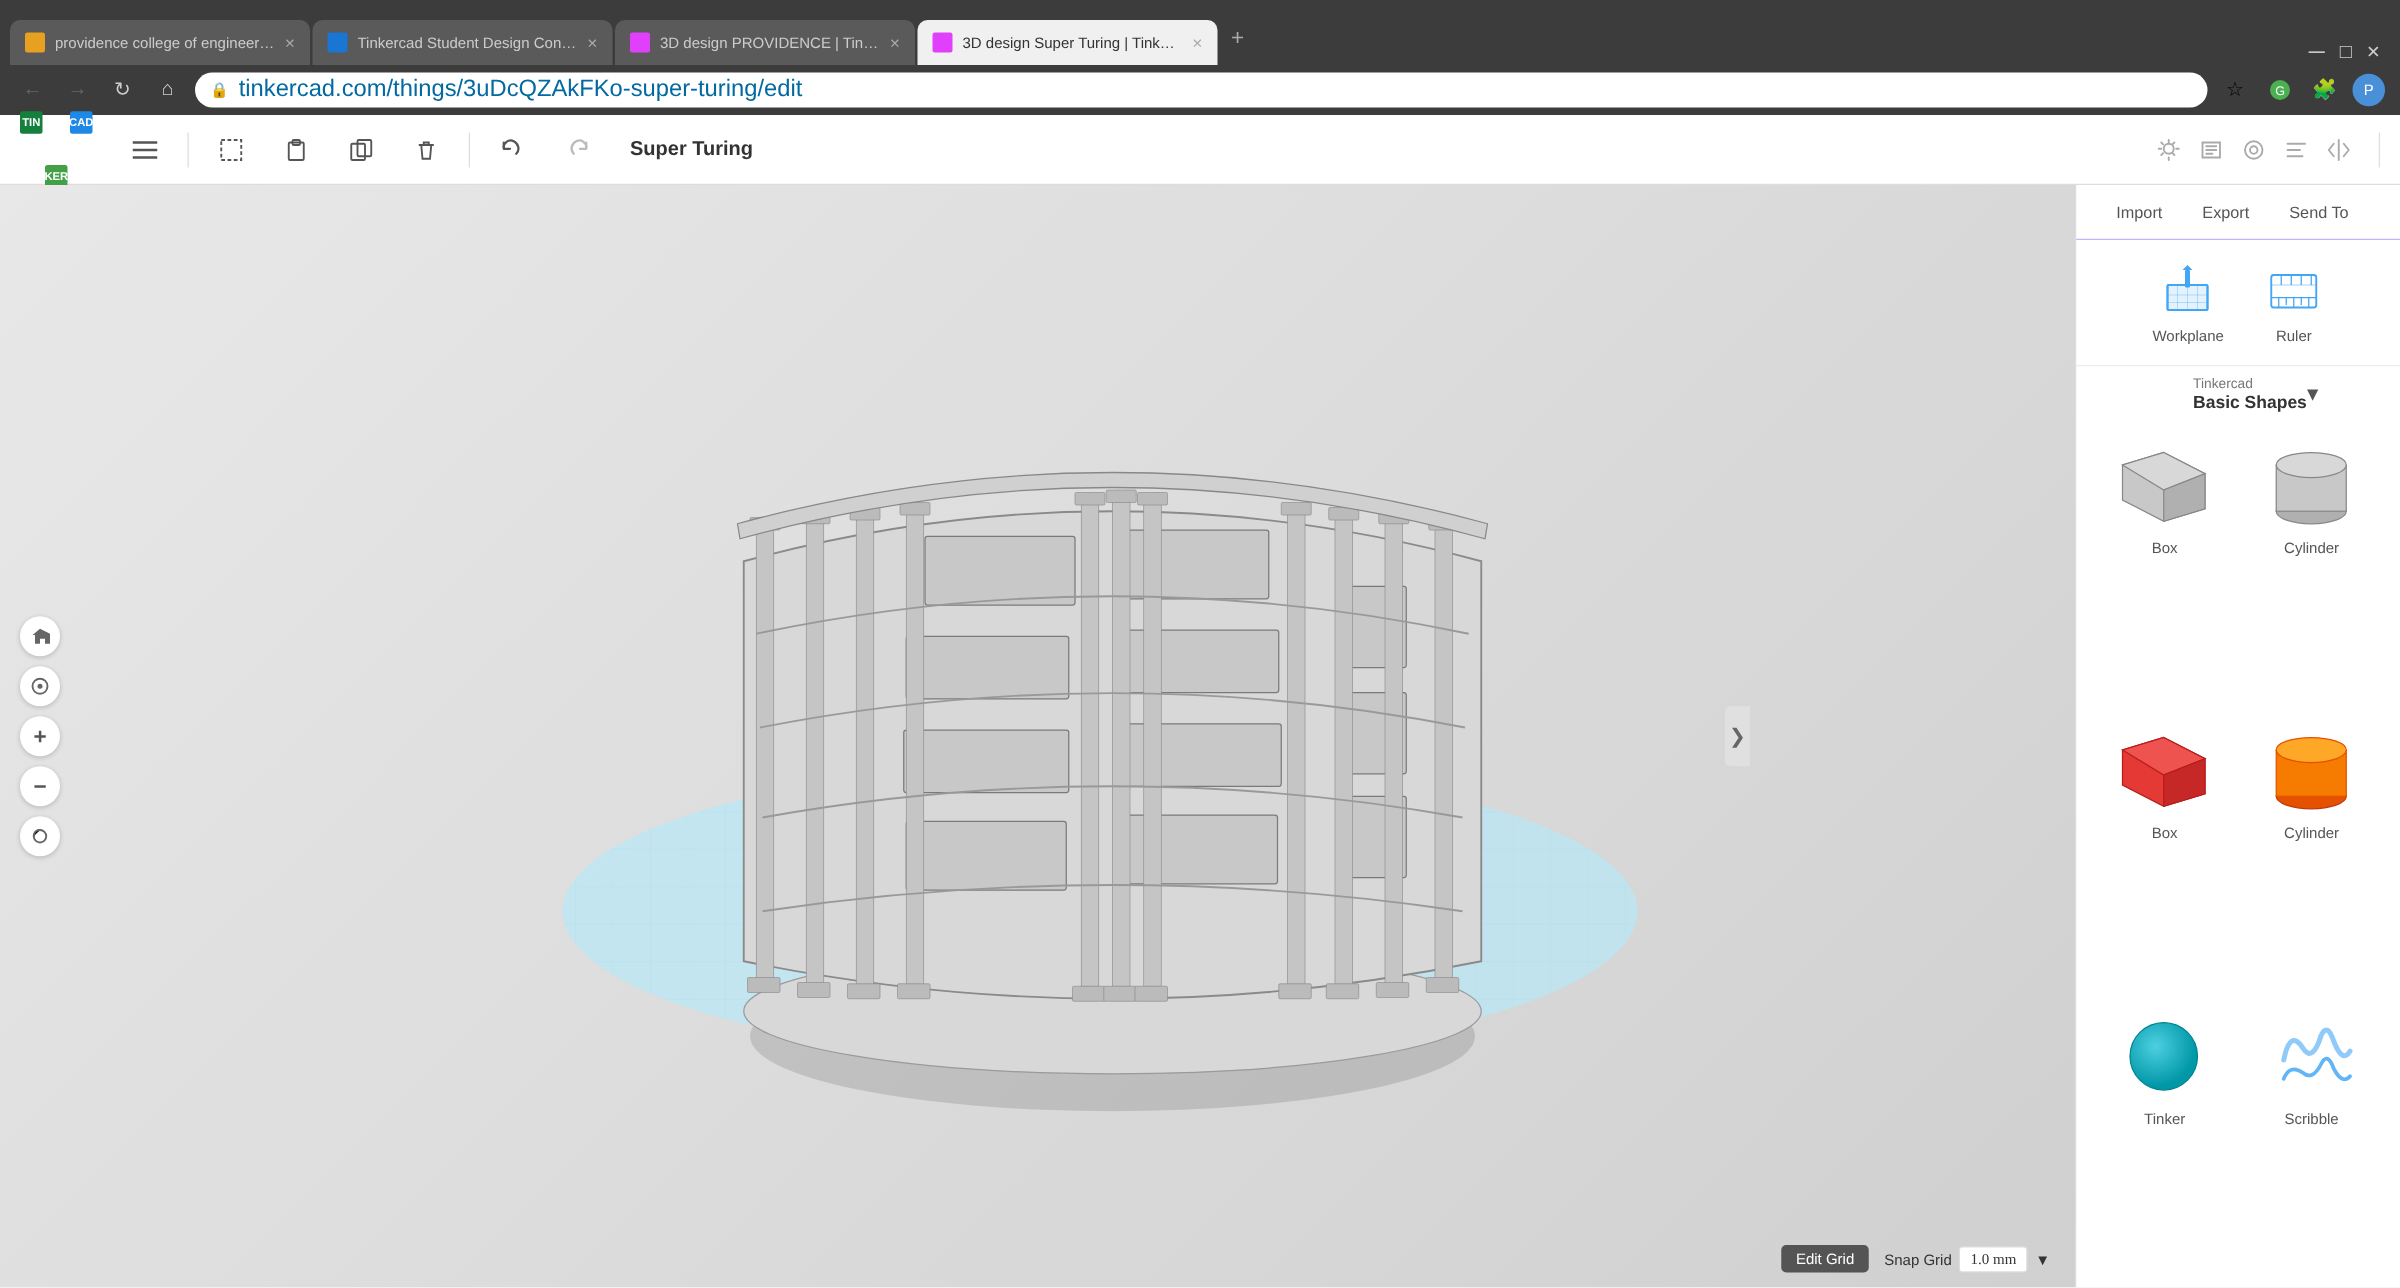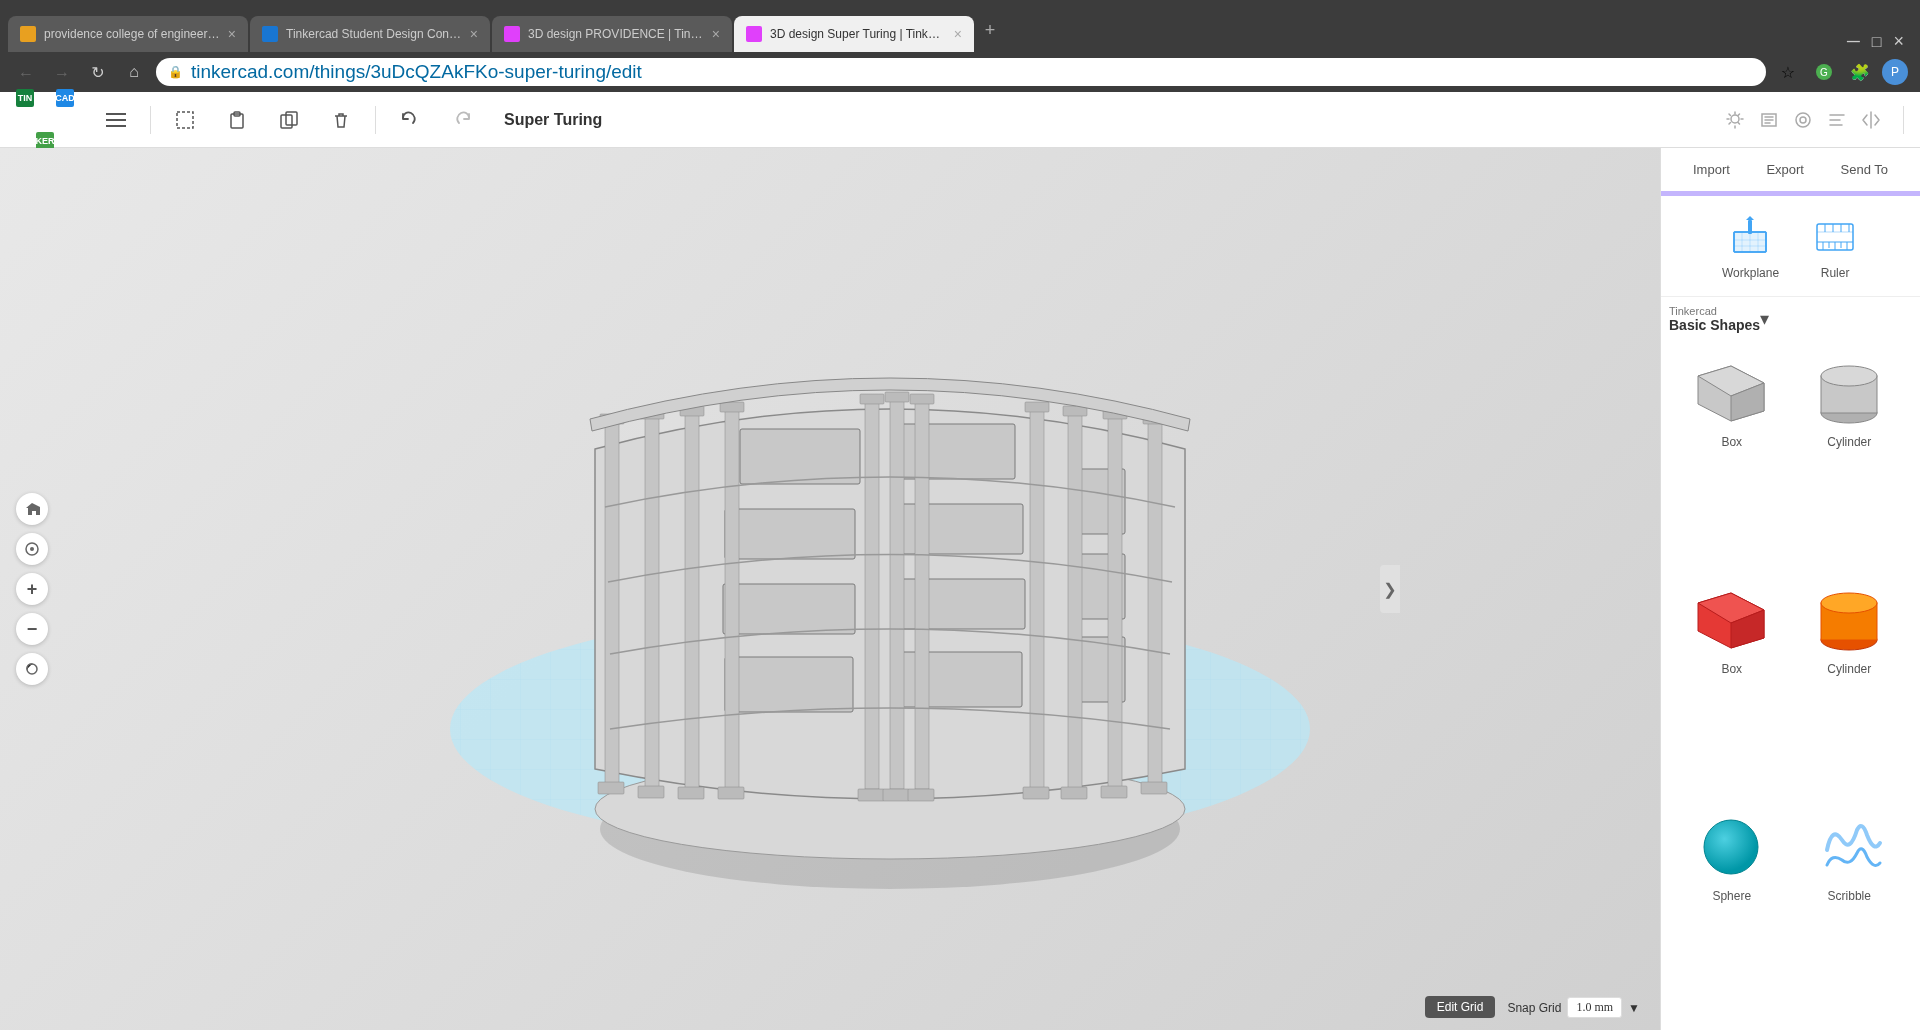--- a/index.html
+++ b/index.html
@@ -58,27 +58,27 @@
     .building-area { position: absolute; left: 100px; top: 50px; right: 0; bottom: 80px; display: flex; align-items: center; justify-content: center; }
 
     
     .viewport-bottom { position: absolute; bottom: 12px; right: 20px; display: flex; align-items: flex-end; gap: 12px; }
     .edit-grid-btn { background: rgba(0,0,0,0.6); color: white; padding: 4px 12px; border-radius: 4px; font-size: 12px; cursor: pointer; }
     .snap-grid { display: flex; align-items: center; gap: 6px; font-size: 12px; color: #333; }
     .snap-value { background: white; border: 1px solid #ddd; padding: 2px 8px; border-radius: 3px; font-size: 12px; font-family: Liberation Serif, serif; }
 
     
     .right-panel { width: 260px; background: #fff; border-left: 1px solid #ddd; display: flex; flex-direction: column; }
-    .panel-actions { display: flex; justify-content: space-between; padding: 8px 16px; border-bottom: 5px solid #c4b5fd; }
+    .panel-actions { display: flex; padding: 8px 16px; border-bottom: 1px solid #c4b5fd; }
     .panel-action-btn { padding: 6px 16px; font-size: 13px; color: #555; cursor: pointer; border-radius: 4px; }
     .panel-tools { display: flex; justify-content: center; gap: 32px; padding: 16px; border-bottom: 1px solid #eee; }
     .panel-tool { display: flex; flex-direction: column; align-items: center; gap: 6px; cursor: pointer; }
     .panel-tool-icon { width: 48px; height: 48px; display: flex; align-items: center; justify-content: center; }
     .panel-tool-label { font-size: 12px; color: #555; }
-    .panel-section-header { padding: 8px 8px; display: flex; align-items: center; justify-content: flex-start; }
+    .panel-section-header { padding: 8px 8px; display: flex; align-items: center; justify-content: center; margin-left: 28px; }
     .panel-section-label { font-size: 11px; color: #777; }
     .panel-section-title { font-size: 14px; font-weight: 600; color: #333; }
     .panel-dropdown { display: flex; align-items: center; gap: 4px; cursor: pointer; }
     .shapes-grid { display: grid; grid-template-columns: 1fr 1fr; gap: 8px; padding: 8px 16px; overflow-y: auto; flex: 1; }
     .shape-item { display: flex; flex-direction: column; align-items: center; gap: 6px; cursor: pointer; padding: 8px; border-radius: 4px; }
     .shape-icon { width: 80px; height: 72px; display: flex; align-items: center; justify-content: center; }
     .shape-label { font-size: 12px; color: #555; text-align: center; }
 
     
     .workplane-svg { width: 48px; height: 48px; }
@@ -479,21 +479,21 @@
             <svg width="75" height="65" viewBox="0 0 75 65">
               <defs>
                 <radialGradient id="sphereGrad" cx="38%" cy="35%" r="60%">
                   <stop offset="0%" style="stop-color:#4dd0e1"></stop>
                   <stop offset="100%" style="stop-color:#0097a7"></stop>
                 </radialGradient>
               </defs>
               <circle cx="37" cy="32" r="27" fill="url(#sphereGrad)" stroke="#00838f" stroke-width="1"></circle>
             </svg>
           </div>
-          <span class="shape-label">Sphere</span>
+          <span class="shape-label">Tinker</span>
         </div>
 
         <div class="shape-item">
           <div class="shape-icon">
             <svg width="75" height="65" viewBox="0 0 75 65">
               <path d="M15 35 Q20 10 30 25 Q38 38 45 15 Q50 5 55 20 Q62 38 68 28" fill="none" stroke="#90caf9" stroke-width="4" stroke-linecap="round" stroke-linejoin="round"></path>
               <path d="M15 50 Q20 38 30 45 Q38 52 45 38 Q50 28 55 42 Q62 55 68 48" fill="none" stroke="#64b5f6" stroke-width="3" stroke-linecap="round" stroke-linejoin="round"></path>
             </svg>
           </div>
           <span class="shape-label">Scribble</span>

